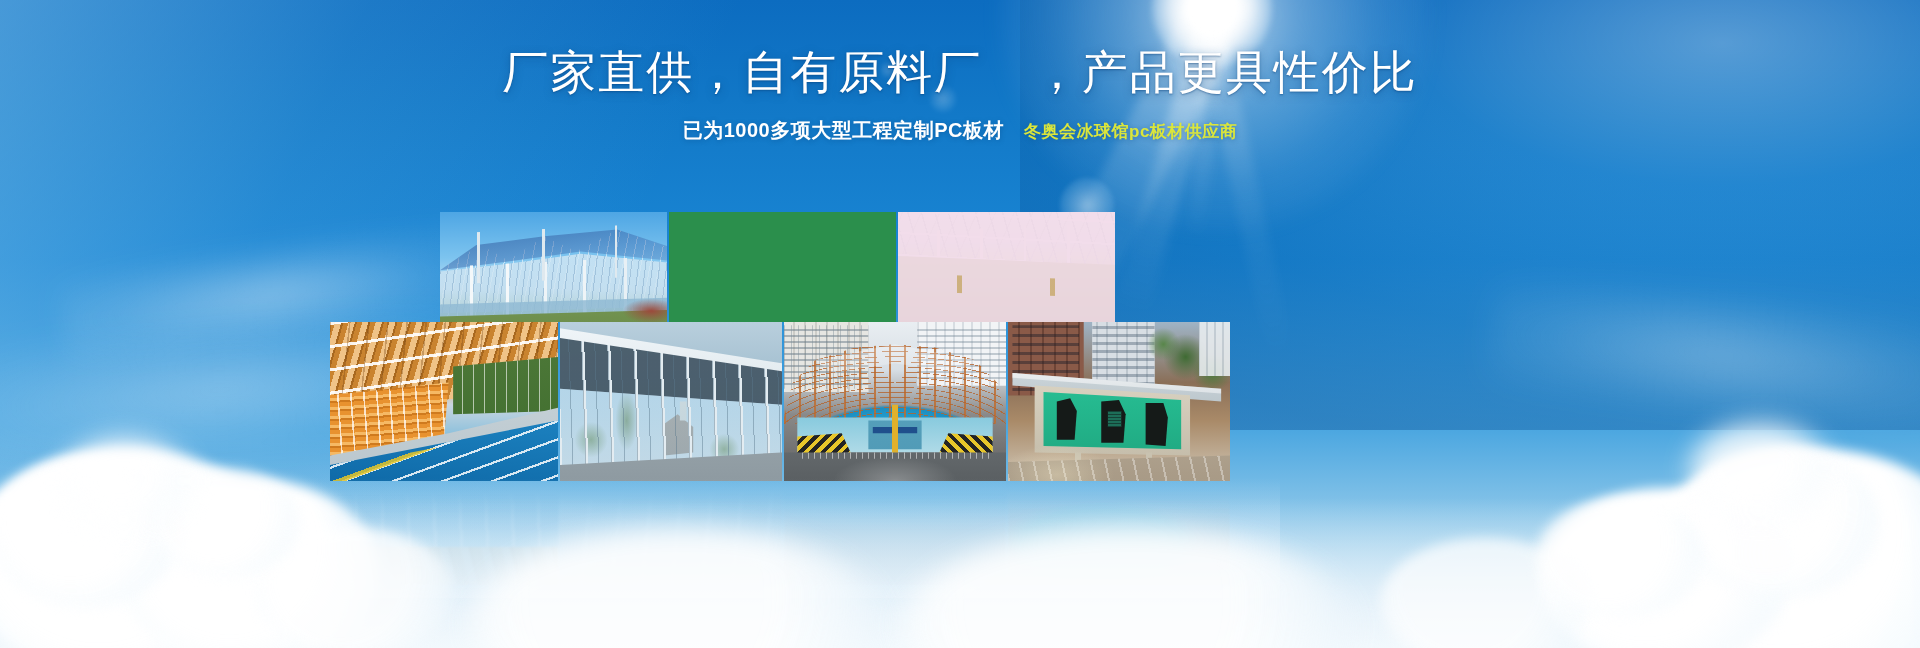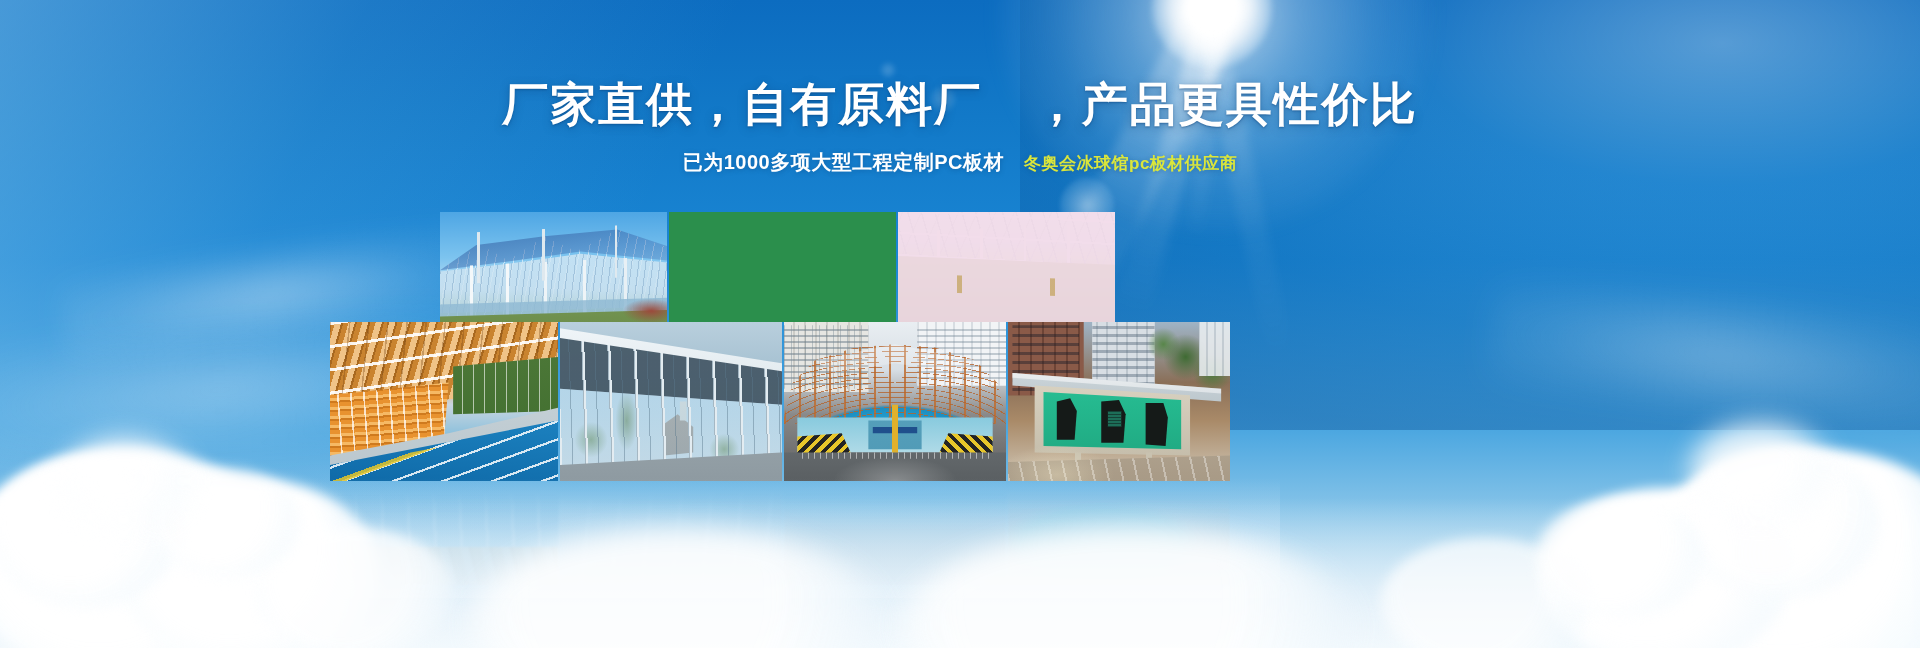--- a/index.html
+++ b/index.html
@@ -60,22 +60,22 @@
   .ld2 { left:1002px; top:252px; width:32px; height:32px; opacity:.7; }
   .ld3 { left:930px;  top:86px;  width:26px; height:26px; opacity:.55; }
   .ld4 { left:880px;  top:62px;  width:16px; height:16px; opacity:.5; }
 
   
   .copy {
     position:absolute; left:0; top:0; width:1920px;
     text-align:center; z-index:6;
   }
   .headline {
-    margin-top:76px;
-    font-size:46px; line-height:56px; font-weight:700; color:#ffffff;
+    margin-top:44px;
+    font-size:46px; line-height:56px; font-weight:400; color:#ffffff;
     letter-spacing:2px;
     text-shadow:0 2px 10px rgba(10,70,130,.45), 0 1px 2px rgba(8,60,115,.5);
     white-space:nowrap;
   }
   .headline .gap { display:inline-block; width:22px; }
   .subline {
     margin-top:16px;
     font-size:20px; line-height:28px; font-weight:700;
     letter-spacing:.5px; white-space:nowrap;
     text-shadow:0 1px 5px rgba(10,70,130,.45);

